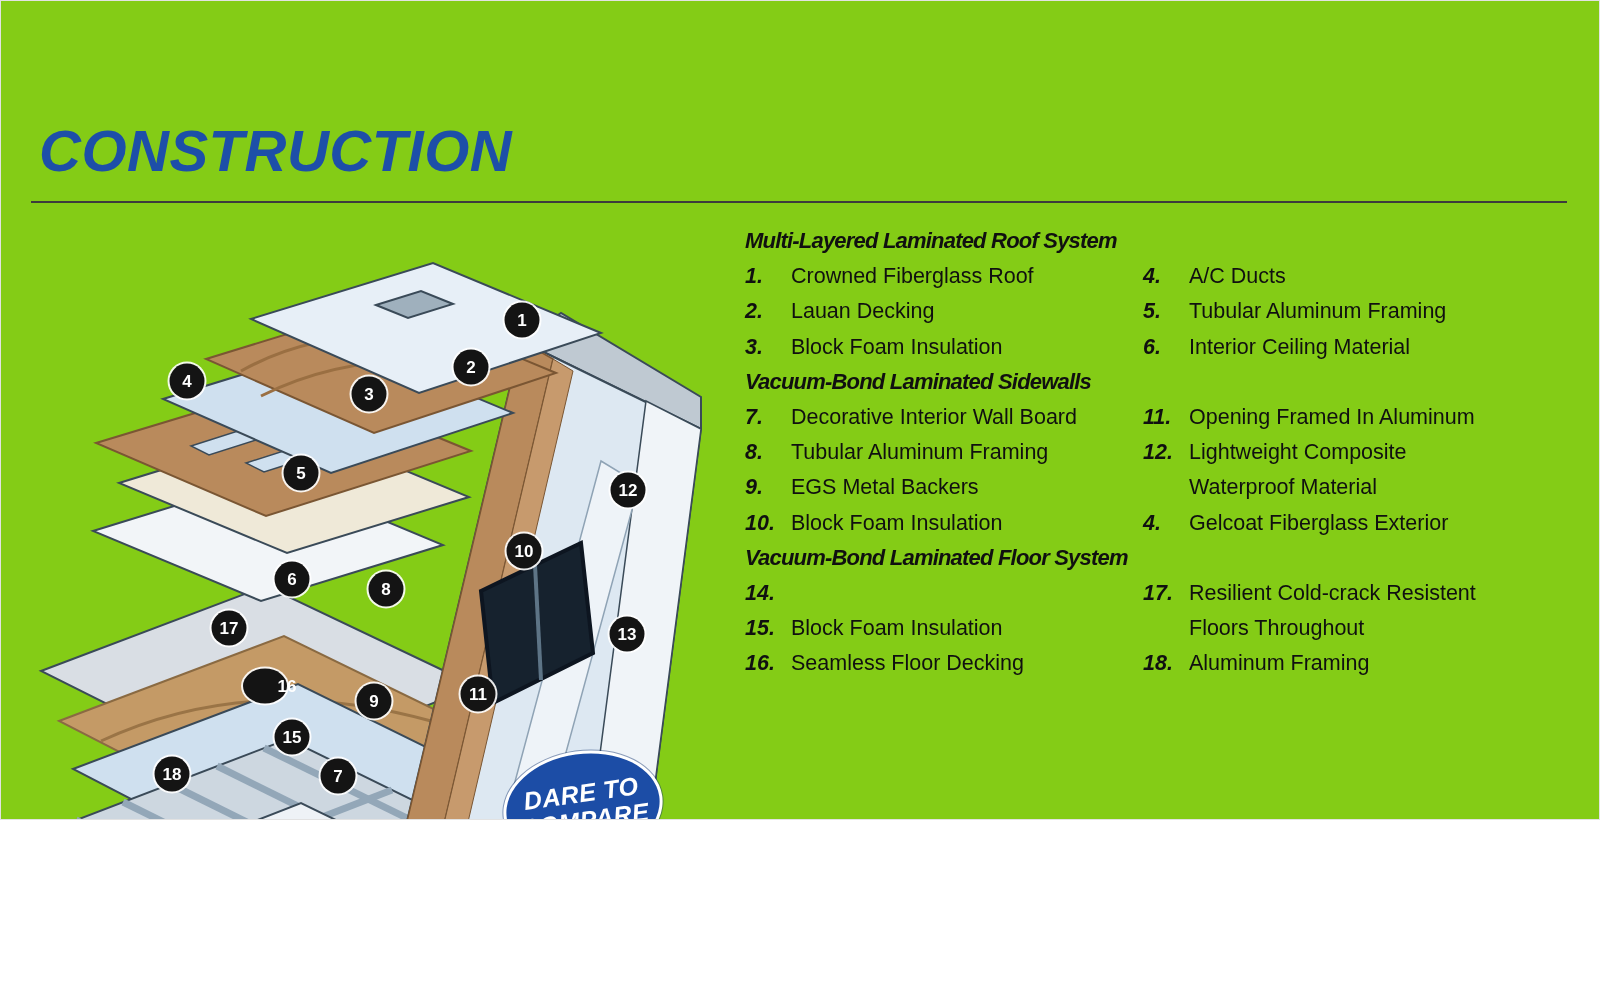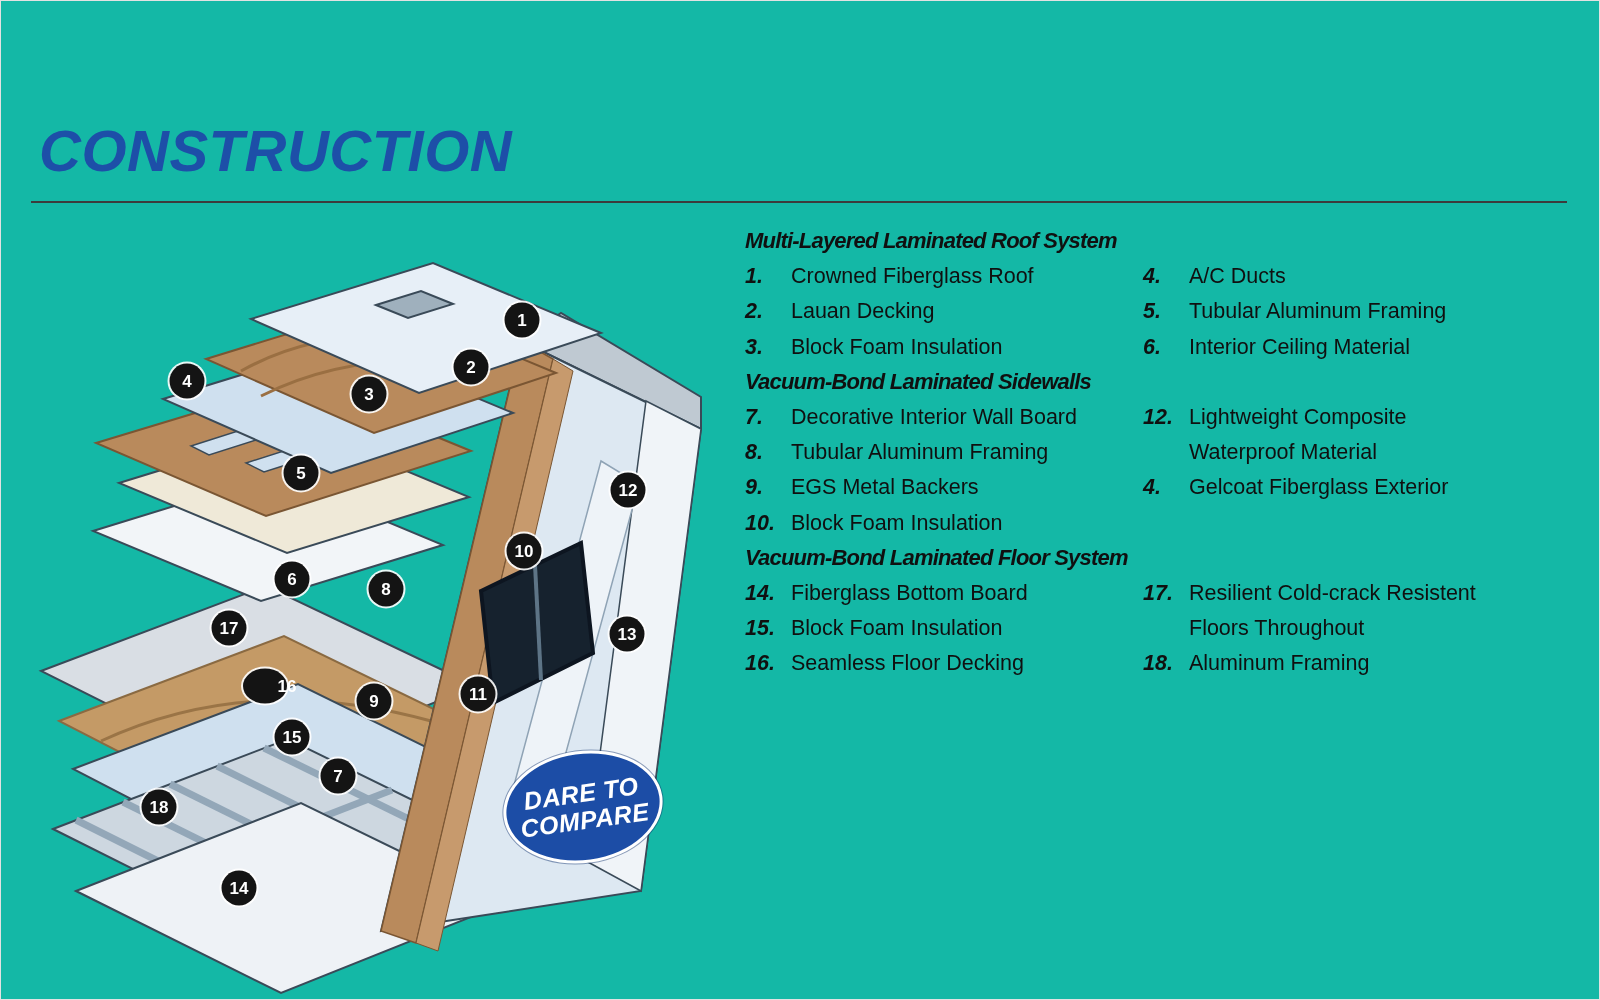--- a/index.html
+++ b/index.html
@@ -1,18 +1,18 @@
 <!DOCTYPE html>
 <html><head>
 <meta charset="utf-8">
 <style>
   * { margin:0; padding:0; box-sizing:border-box; }
   html,body { background:#ffffff; }
   .page {
-    position:relative; width:1600px; height:1000px; background:#14b8a6;
+    position:relative; width:1600px; height:820px; background:#84cc16;
     overflow:hidden; font-family:"Liberation Sans", sans-serif;
     border:1px solid #e2e2e2;
   }
   .title {
     position:absolute; left:38px; top:116px;
     font-size:58px; font-style:italic; font-weight:bold;
     color:#1d4fa8; letter-spacing:0.5px; white-space:nowrap;
   }
   .rule {
     position:absolute; left:30px; top:200px; width:1536px; height:2px;
@@ -128,21 +128,21 @@
       <div class="callout" style="left: 385px; top: 588px;">8</div>
       <div class="callout" style="left: 373px; top: 700px;">9</div>
       <div class="callout" style="left: 523px; top: 550px;">10</div>
       <div class="callout" style="left: 477px; top: 693px;">11</div>
       <div class="callout" style="left: 627px; top: 489px; text-align: right;">12</div>
       <div class="callout" style="left: 626px; top: 633px;">13</div>
       <div class="callout" style="left: 238px; top: 887px;">14</div>
       <div class="callout" style="left: 291px; top: 736px;">15</div>
       <div class="callout" style="left: 264px; top: 685px; padding-left: 44px;">16</div>
       <div class="callout" style="left: 228px; top: 627px;">17</div>
-      <div class="callout" style="left: 158px; top: 773px; margin-top: 33px;">18</div>
+      <div class="callout" style="left: 171px; top: 773px;">18</div>
     </div>
 
   <section class="legend">
 
     <h2 class="sec">Multi-Layered Laminated Roof System</h2>
     <div class="cols">
       <ul class="col col1">
         <li class="item">
           <span class="num">1.</span>
           <span class="lbl">Crowned Fiberglass Roof</span>
@@ -187,36 +187,39 @@
           <span class="num">9.</span>
           <span class="lbl">EGS Metal Backers</span>
         </li>
         <li class="item">
           <span class="num">10.</span>
           <span class="lbl">Block Foam Insulation</span>
         </li>
       </ul>
       <ul class="col col2">
         <li class="item">
+          <span class="num">11.</span>
+          <span class="lbl">Opening Framed In Aluminum</span>
+        </li>
+        <li class="item">
           <span class="num">12.</span>
           <span class="lbl">Lightweight Composite Waterproof Material</span>
         </li>
         <li class="item">
           <span class="num">4.</span>
           <span class="lbl">Gelcoat Fiberglass Exterior</span>
         </li>
       </ul>
     </div>
 
     <h2 class="sec">Vacuum-Bond Laminated Floor System</h2>
     <div class="cols">
       <ul class="col col1">
         <li class="item">
           <span class="num">14.</span>
-          <span class="lbl">Fiberglass Bottom Board</span>
         </li>
         <li class="item">
           <span class="num">15.</span>
           <span class="lbl">Block Foam Insulation</span>
         </li>
         <li class="item">
           <span class="num">16.</span>
           <span class="lbl">Seamless Floor Decking</span>
         </li>
       </ul>

